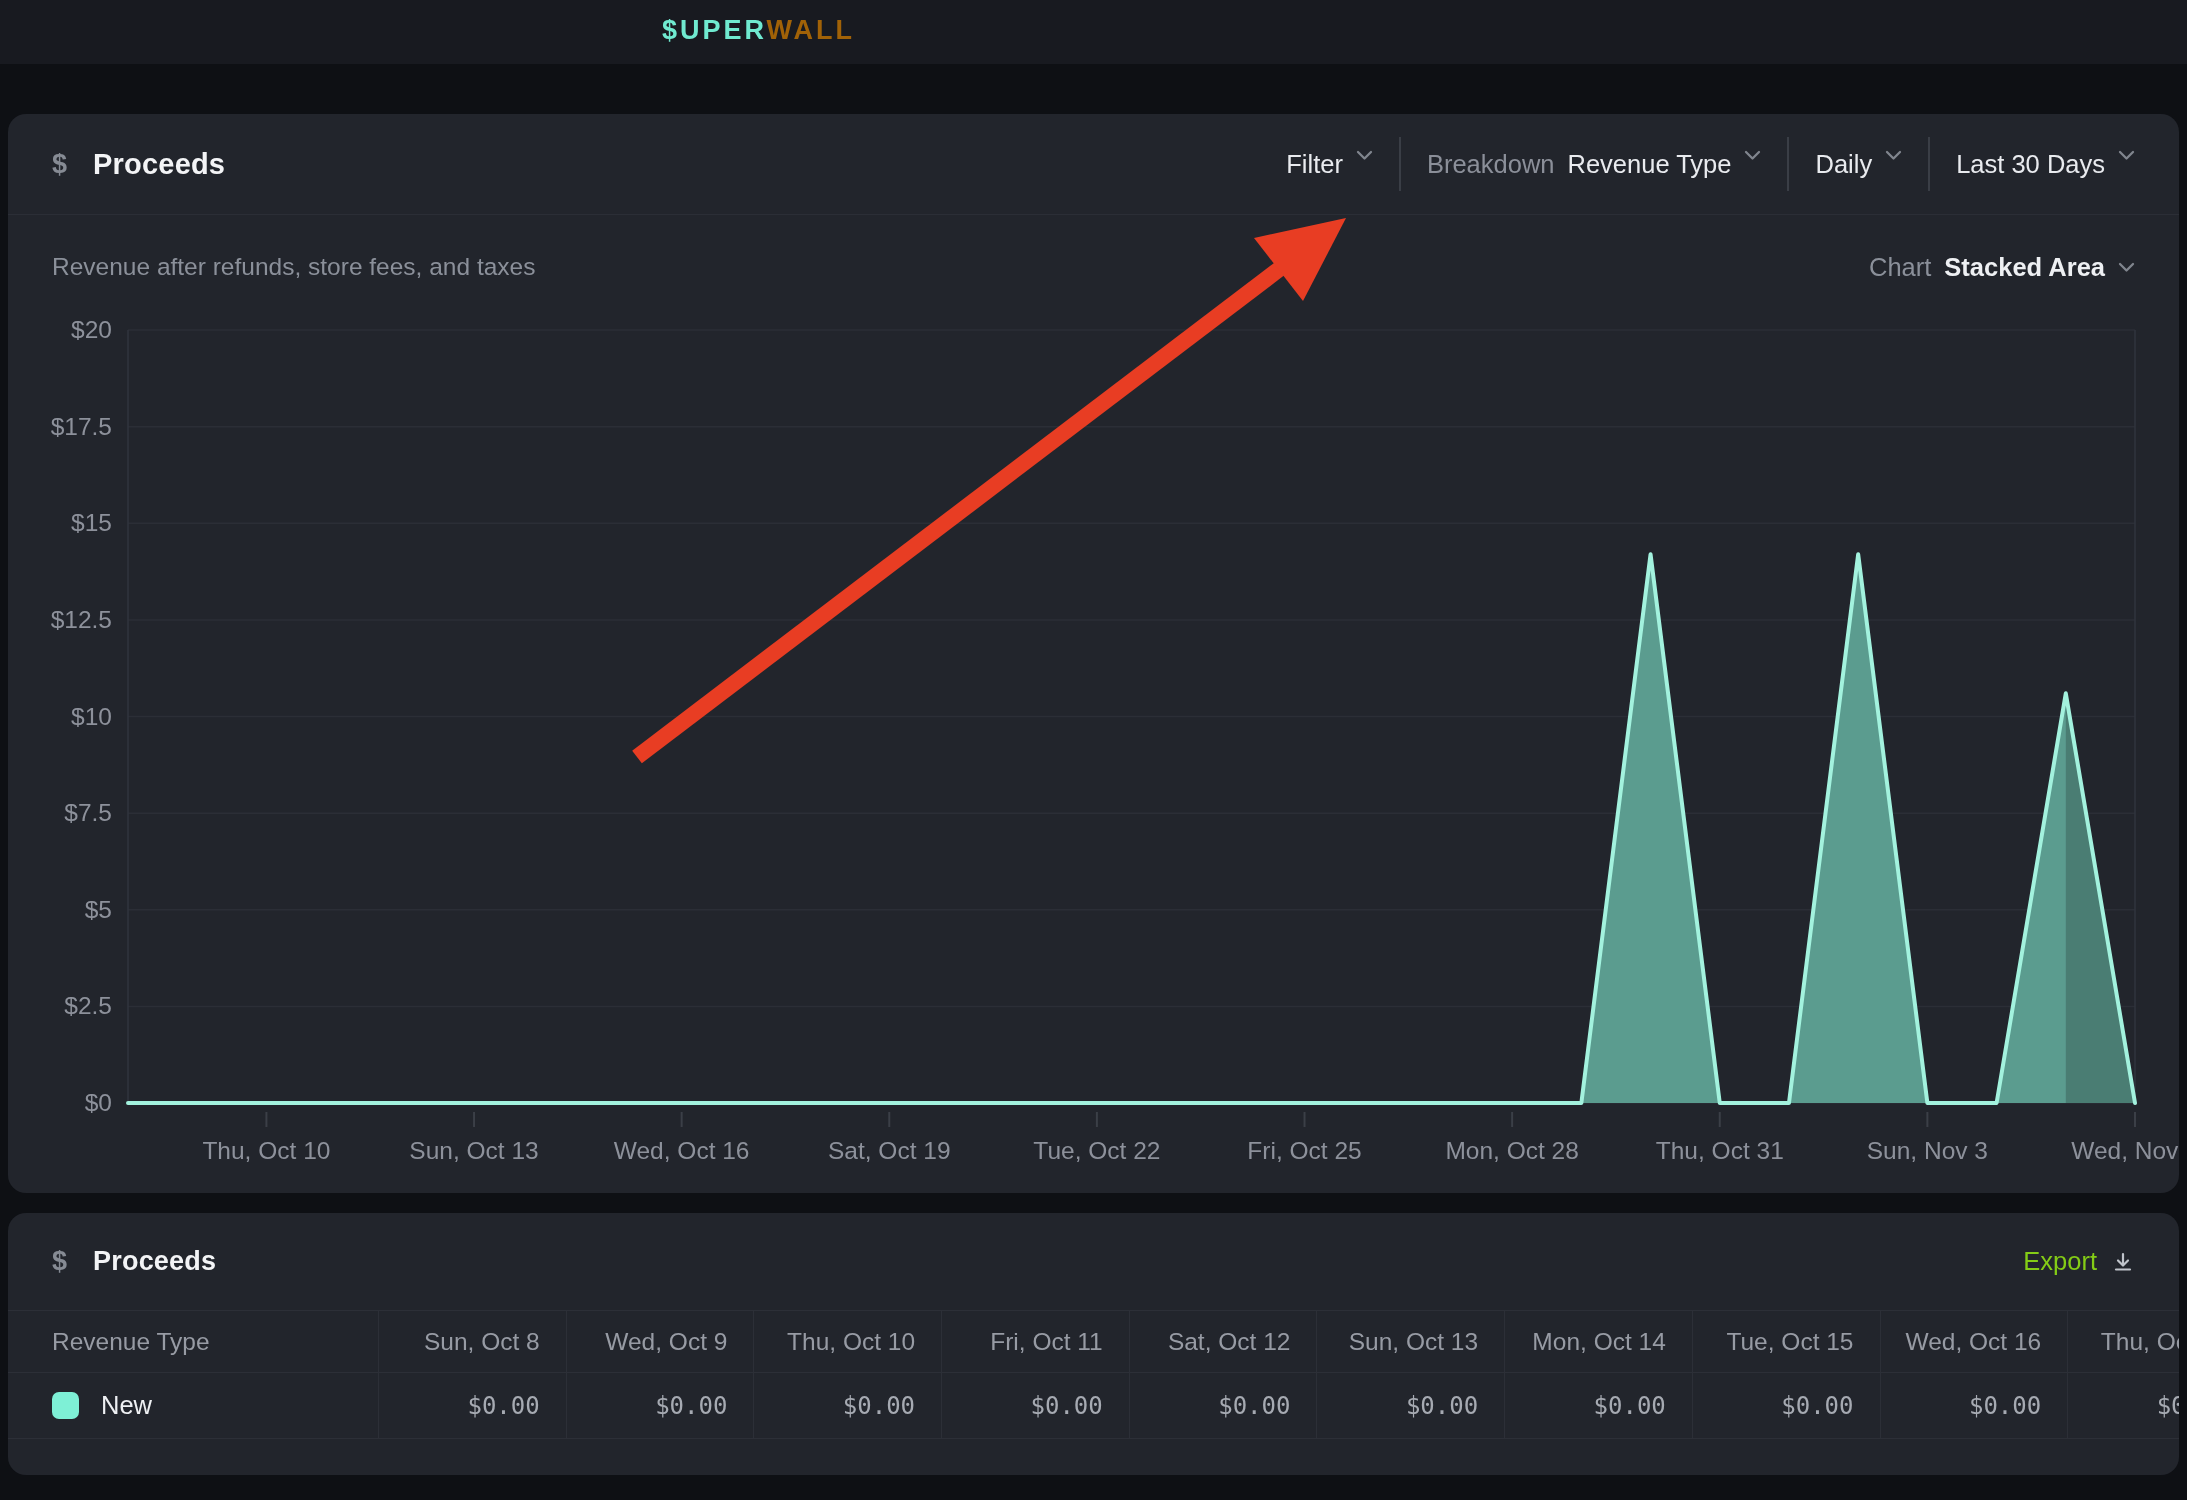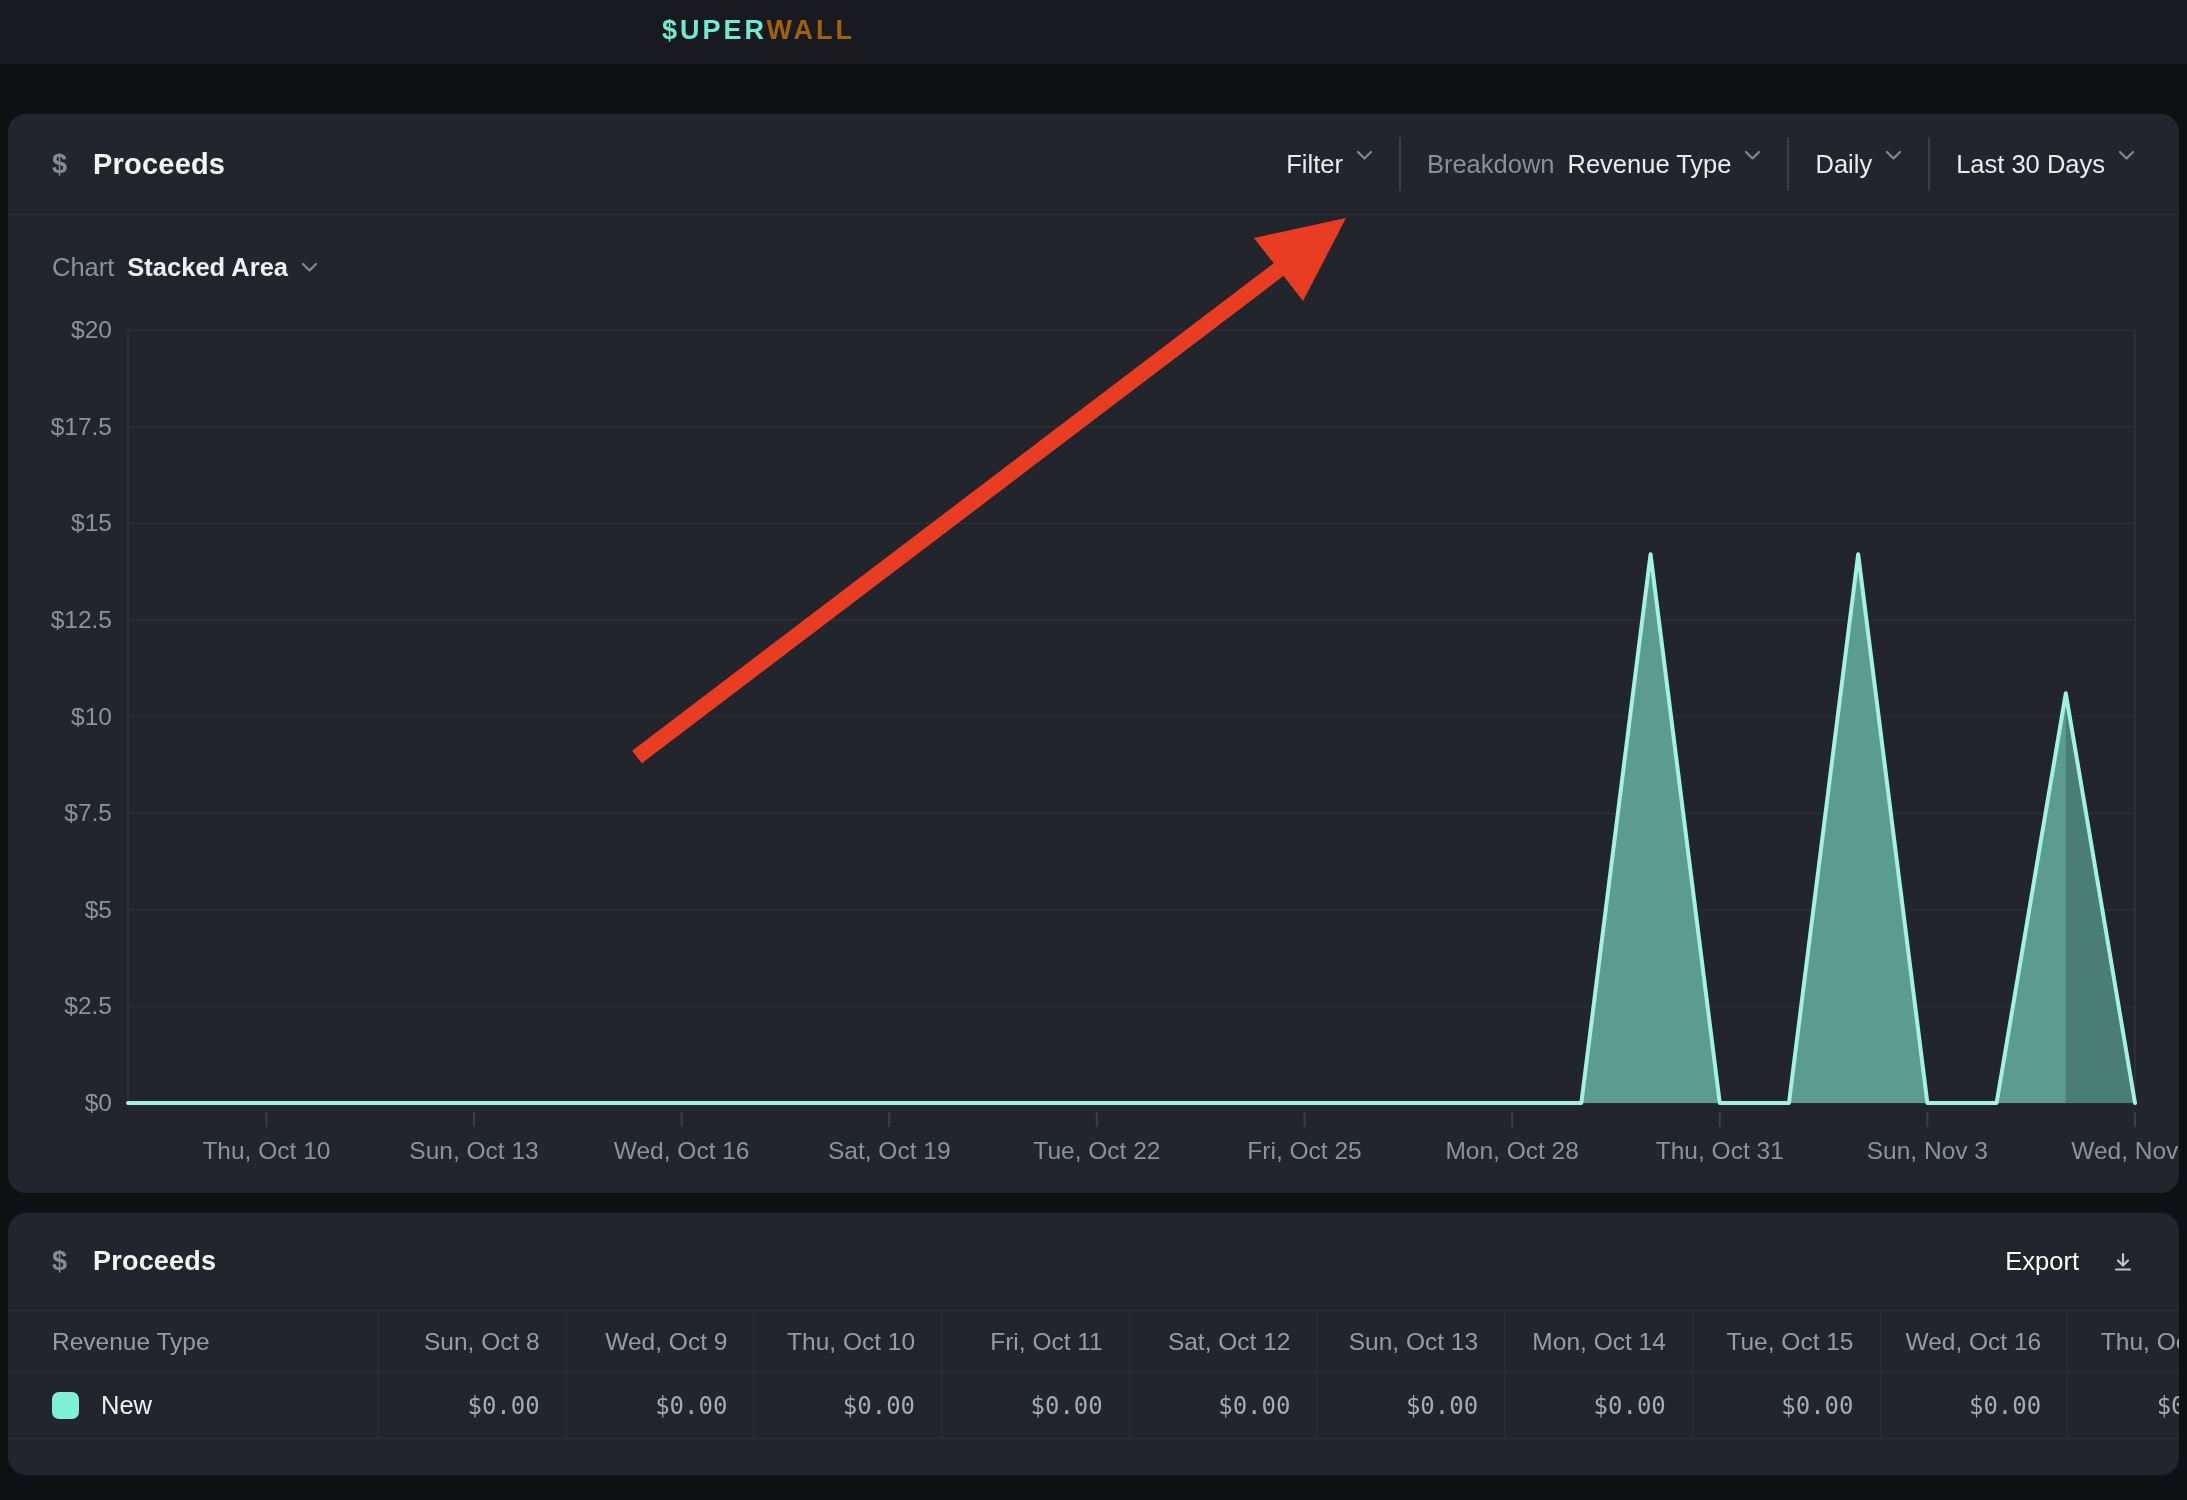--- a/index.html
+++ b/index.html
@@ -35,21 +35,21 @@
   .c1-sub { position:absolute; left:44px; right:44px; top:124px; height:58px;
             display:flex; align-items:center; justify-content:space-between; }
   .subtitle { color:#8b909a; font-size:24.5px; }
   .chart-type { display:flex; align-items:center; gap:13px; font-size:25.5px; cursor:pointer; }
   .chart-type .muted { color:#8b909a;text-align:center; }
   .chart-type .val { color:#eef0f3; font-weight:700; }
   .chart-svg { position:absolute; left:0; top:0; }
   
   .c2-header { position:absolute; left:0; right:0; top:0; height:97px; display:flex; align-items:center;
                justify-content:space-between; padding:0 44px; }
-  .export-btn { display:flex; align-items:center; gap:32px; color:#ffffff; font-size:25.5px; cursor:pointer; }
+  .export-btn { display:flex; align-items:center; gap:14px; color:#84cc16; font-size:25.5px; cursor:pointer; }
   .tbl { position:absolute; left:0; right:0; top:97px; bottom:0; overflow:hidden; }
   .tbl-row { display:grid; grid-template-columns:370px repeat(10,187.7px); }
   .tbl-row.head { height:62px; }
   .tbl-row.data { height:66px; }
   .cell { display:flex; align-items:center; border-top:1px solid #2c2f37; }
   .cell.date { justify-content:flex-end; padding-right:26px; border-left:1px solid #2c2f37; }
   .cell.first { padding-left:44px; }
   .head .cell { color:#979ba4; font-size:24.5px; font-weight:500; }
   .data .cell { border-top:1px solid #2c2f37; }
   .data-bottom-line { height:0; border-top:1px solid #2c2f37; }
@@ -101,20 +101,21 @@
         <div class="ctrl">
           <span>Last 30 Days</span>
           <svg class="chev" width="17" height="11" viewBox="0 0 17 11">
               <polyline points="2,2 8.5,8.5 15,2" fill="none" stroke="#80858e" stroke-width="2.3" stroke-linecap="round" stroke-linejoin="round"></polyline>
             </svg>
         </div>
       </div>
     </div>
 
     <div class="c1-sub">
+      <span class="subtitle">Revenue after refunds, store fees, and taxes</span>
       <div class="chart-type">
         <span class="muted">Chart</span>
         <span class="val">Stacked Area</span>
         <svg class="chev" width="17" height="11" viewBox="0 0 17 11">
             <polyline points="2,2 8.5,8.5 15,2" fill="none" stroke="#80858e" stroke-width="2.3" stroke-linecap="round" stroke-linejoin="round"></polyline>
           </svg>
       </div>
     </div>
 
     <svg id="chart-svg" class="chart-svg" width="2171" height="1079" viewBox="0 0 2171 1079">

